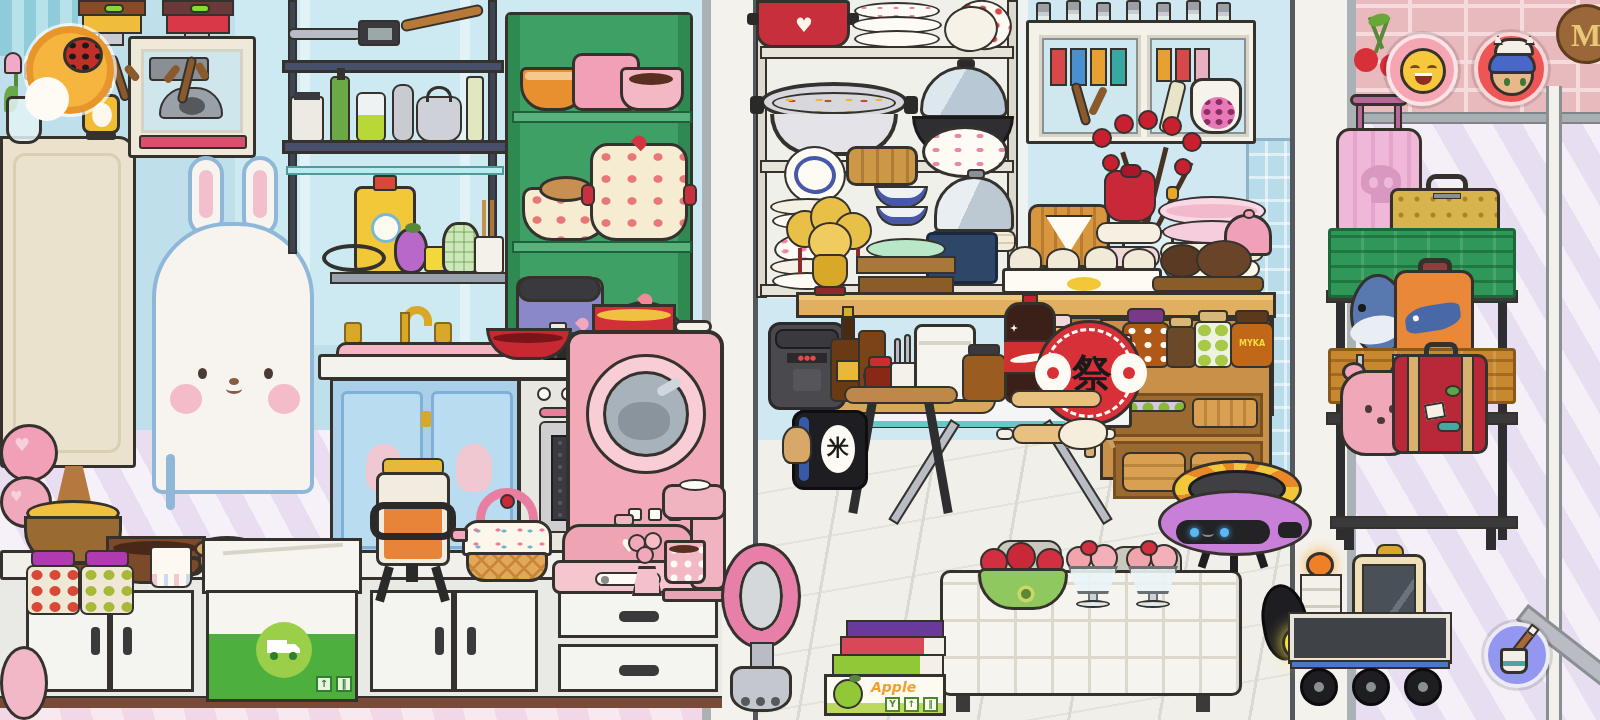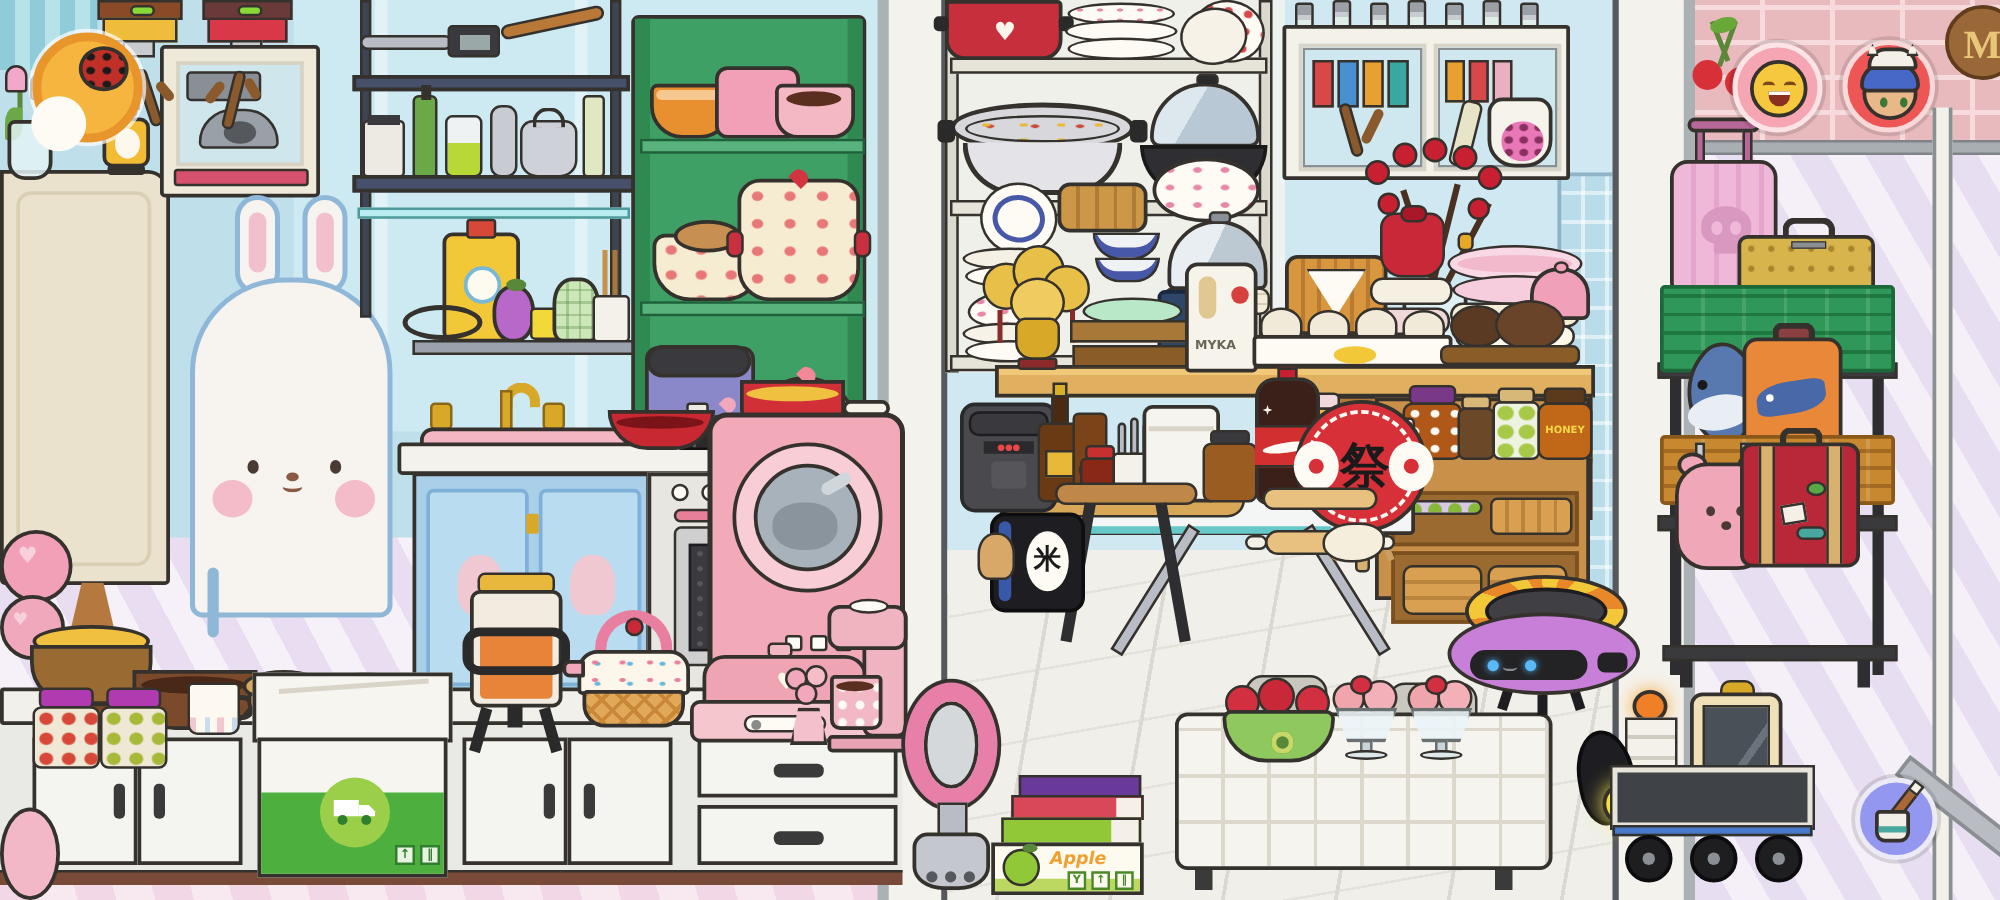--- a/index.html
+++ b/index.html
@@ -516,25 +516,20 @@
     <div class="a" style="left:12px;top:52px;width:4px;height:26px;background:#8a2a2a"></div>
     <div class="a" style="left:70px;top:52px;width:4px;height:26px;background:#8a2a2a"></div>
     <div class="a o2" style="left:26px;top:58px;width:36px;height:34px;background:#d8a828;border-radius:8px 8px 14px 14px"></div>
     <div class="a o2" style="left:28px;top:90px;width:32px;height:10px;background:#8a2a2a;border-radius:3px"></div>
   </div>
   <div class="a" style="left:856px;top:238px;width:102px;height:58px">
     <div class="a o2" style="left:10px;top:0;width:80px;height:22px;background:#b8e8c8;border-radius:50%"></div>
     <div class="a o2" style="left:0;top:18px;width:100px;height:18px;background:#a87838"></div>
     <div class="a o2" style="left:2px;top:38px;width:96px;height:18px;background:#8a5c28"></div>
   </div>
-  <div class="a" style="left:948px;top:210px;width:58px;height:88px;background:#f6f3ea;border:3px solid #35322e;border-radius:10px 10px 4px 4px">
-    <div class="a" style="left:8px;top:8px;width:14px;height:34px;background:#e0c890;border-radius:7px"></div>
-    <div class="a c" style="left:34px;top:16px;width:14px;height:14px;background:#d84040"></div>
-    <span class="a txt" style="left:5px;top:58px;font-size:10px;color:#6a6456">MYKA</span>
-  </div>
   <div class="a" style="left:1028px;top:204px;width:82px;height:64px;background:#d8963f;border:3px solid #35322e;border-radius:10px 10px 16px 16px;background-image:repeating-linear-gradient(90deg,transparent 0 10px,rgba(110,60,15,.3) 10px 13px)">
     <div class="a" style="left:14px;top:8px;width:48px;height:38px;background:#fdfbf4;border:2px solid #35322e;clip-path:polygon(0 0,100% 0,50% 100%)"></div>
   </div>
   <div class="a" style="left:1096px;top:170px;width:70px;height:126px">
     <div class="a o2" style="left:8px;top:0;width:52px;height:52px;background:#c82838;border-radius:12px 12px 18px 18px">
         <div class="a" style="left:14px;top:-8px;width:22px;height:14px;background:#a81828;border:2px solid #35322e;border-radius:7px"></div>
       </div>
     <div class="a o2" style="left:0;top:52px;width:66px;height:22px;background:#f6f0e2;border-radius:10px"></div>
     <div class="a o2" style="left:2px;top:76px;width:62px;height:22px;background:#f0d8d8;border-radius:10px"></div>
     <div class="a o2" style="left:0;top:100px;width:66px;height:22px;background:#f6f0e2;border-radius:10px"></div>
@@ -576,21 +571,21 @@
     <div class="a o2" style="left:3px;top:0;width:24px;height:12px;background:#d8b878;border-radius:4px"></div>
     <div class="a o2" style="left:0;top:10px;width:30px;height:42px;background:#6a4828;border-radius:6px"></div>
   </div>
   <div class="a" style="left:1194px;top:310px;width:38px;height:58px">
     <div class="a o2" style="left:4px;top:0;width:30px;height:13px;background:#d8b878;border-radius:4px"></div>
     <div class="a o2" style="left:0;top:11px;width:38px;height:47px;background:#eef2e0;border-radius:6px;background-image:radial-gradient(#a8c848 6px,transparent 7px);background-size:17px 15px"></div>
   </div>
   <div class="a" style="left:1230px;top:310px;width:44px;height:58px">
     <div class="a o2" style="left:5px;top:0;width:34px;height:14px;background:#5a3a1a;border-radius:4px"></div>
     <div class="a o2" style="left:0;top:12px;width:44px;height:46px;background:#c06818;border-radius:8px;text-align:center">
-      <span class="txt" style="color:#f8d848;font-size:8px;line-height:40px">HONEY</span>
+      <span class="txt" style="color:#f8d848;font-size:8px;line-height:40px">MYKA</span>
     </div>
   </div>
 
   <div class="a" style="left:1048px;top:334px;width:96px;height:66px">
     <div class="a o2" style="left:6px;top:0;width:38px;height:44px;background:#fdfbf4;border-radius:4px 4px 9px 9px">
         <span class="a" style="left:8px;top:8px;color:#d23440;font-size:17px">♥</span>
         <div class="a" style="left:0;top:2px;width:34px;height:5px;background:repeating-linear-gradient(90deg,#d23440 0 4px,transparent 4px 8px)"></div>
       </div>
     <div class="a o2" style="left:46px;top:0;width:38px;height:44px;background:#fdfbf4;border-radius:4px 4px 9px 9px">
         <span class="a" style="left:8px;top:8px;color:#d23440;font-size:17px">♥</span>
@@ -714,21 +709,21 @@
   </div>
   <div class="a" style="left:1124px;top:540px;width:58px;height:70px">
     <div class="a c o2" style="left:2px;top:6px;width:26px;height:26px;background:#f0a4ac"></div>
     <div class="a c o2" style="left:26px;top:4px;width:28px;height:28px;background:#f4b0b8"></div>
     <div class="a c o2" style="left:16px;top:0;width:18px;height:16px;background:#d23040"></div>
     <div class="a" style="left:4px;top:26px;width:50px;height:28px;background:rgba(234,244,246,.9);border:3px solid #6a6f72;clip-path:polygon(0 0,100% 0,80% 100%,20% 100%)"></div>
     <div class="a" style="left:24px;top:52px;width:10px;height:10px;background:#c8d4d8;border:2px solid #6a6f72"></div>
     <div class="a o2" style="left:12px;top:60px;width:34px;height:8px;background:#dfe8ea;border-radius:50%"></div>
   </div>
 
-  <div class="a" style="left:793px;top:614px;width:124px;height:102px">
+  <div class="a" style="left:824px;top:614px;width:124px;height:102px">
     <div class="a o2" style="left:22px;top:6px;width:98px;height:18px;background:#6a3a9a"></div>
     <div class="a o2" style="left:16px;top:22px;width:106px;height:20px;background:#d84858;box-shadow:inset -20px 0 0 #f4f0e8"></div>
     <div class="a o2" style="left:8px;top:40px;width:112px;height:22px;background:#90c838;box-shadow:inset -22px 0 0 #f4f0e8"></div>
     <div class="a o" style="left:0;top:60px;width:122px;height:42px;background:#fdfbf0">
       <div class="a" style="left:0;top:26px;width:116px;height:10px;background:#bcd860"></div>
       <div class="a c o2" style="left:6px;top:2px;width:30px;height:30px;background:#90c838">
           <div class="a" style="left:14px;top:-6px;width:12px;height:7px;background:#588838;border-radius:50%"></div>
         </div>
       <span class="a txt" style="left:44px;top:2px;color:#f0a030;font-size:14px;font-style:italic">Apple</span>
       <span class="a txt" style="left:58px;top:20px;width:15px;height:15px;background:#fdfbf0;border:2px solid #4a8828;color:#4a8828;font-size:9px;text-align:center;line-height:11px">Y</span>

